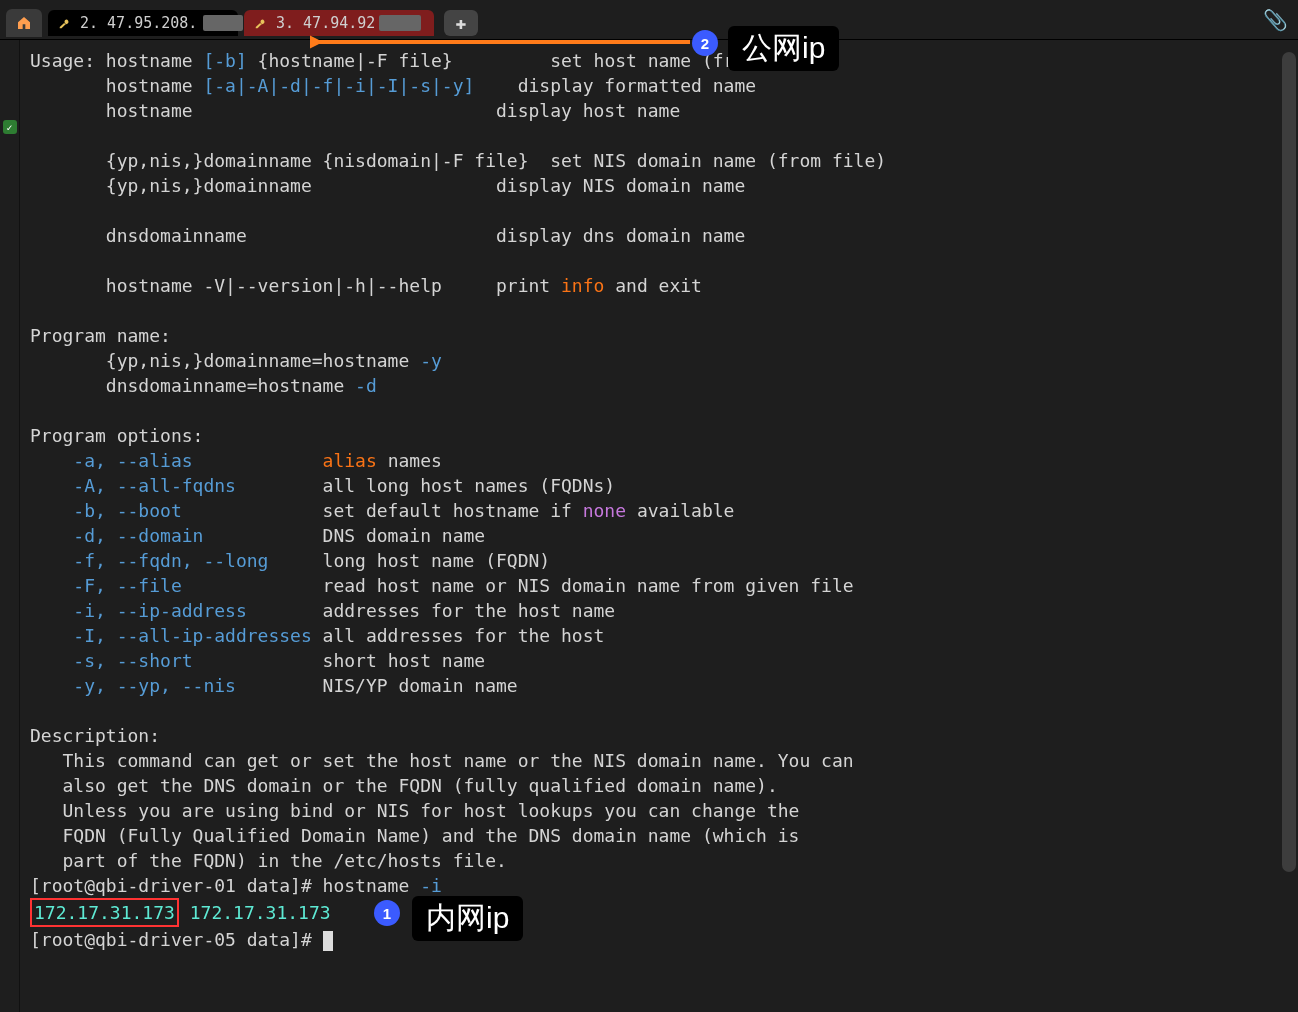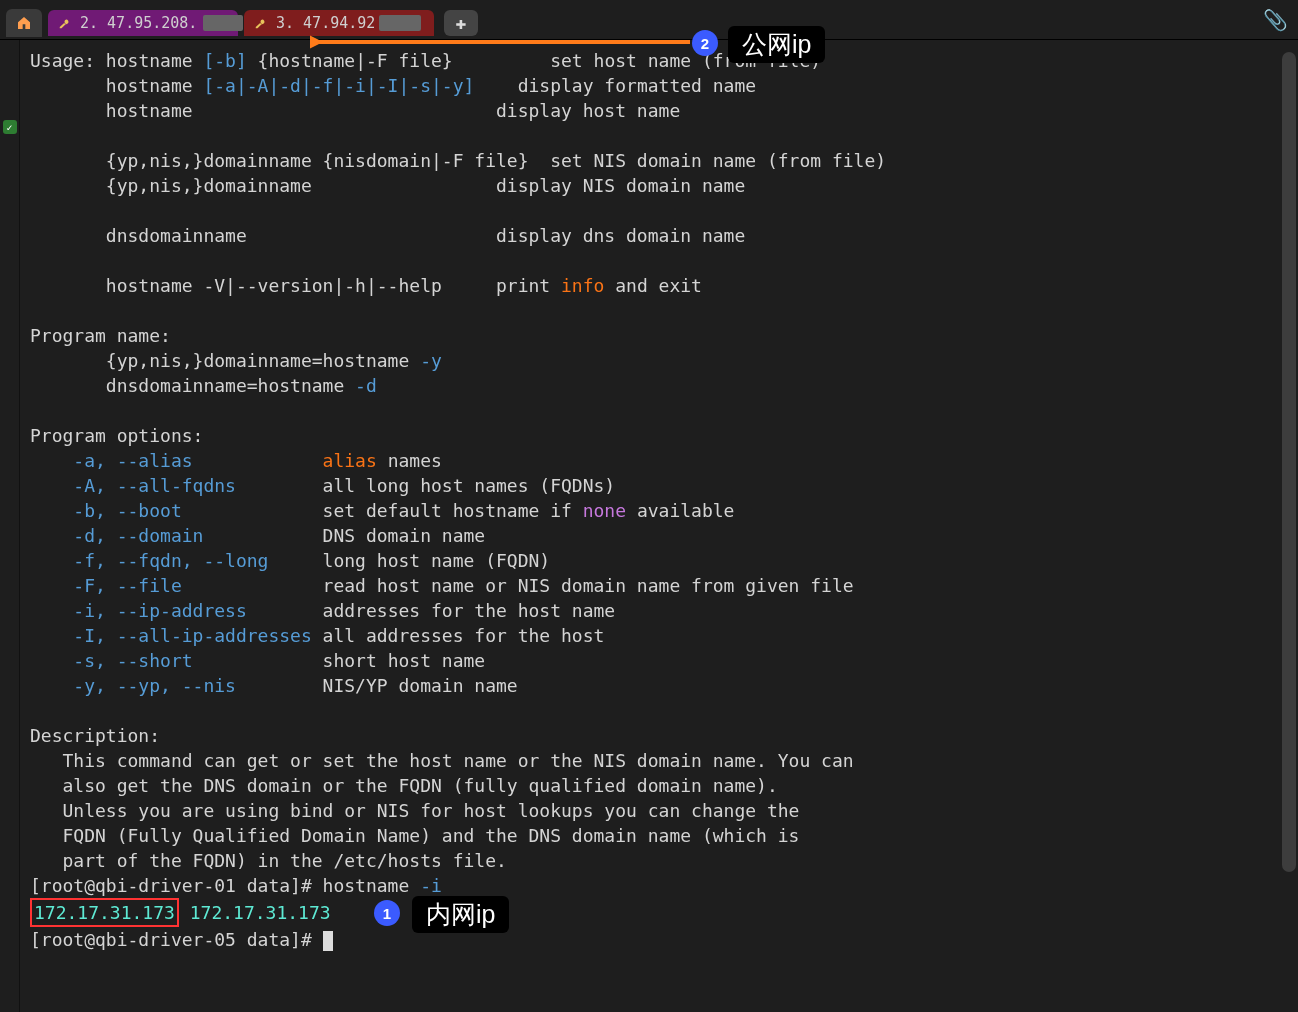--- a/index.html
+++ b/index.html
@@ -50,21 +50,21 @@
     align-items: center;
     gap: 8px;
     padding: 4px 10px;
     background: #7f1d1d;
     border-radius: 6px 6px 0 0;
     color: #cfcfcf;
     font-size: 15px;
     min-width: 190px;
     position: relative;
   }
-  .tab.active { background: #701a75; }
+  .tab.active { background: #000000; }
   .tab .key-icon { width: 14px; height: 14px; }
   .tab .close {
     margin-left: auto;
     width: 16px; height: 16px;
     display:flex; align-items:center; justify-content:center;
     color:#ccc; font-size:14px;
   }
   .tab .mask {
     position:absolute;
     background:#666;
@@ -119,21 +119,21 @@
     position:absolute;
     width:26px;height:26px;border-radius:50%;
     background:#3b5bff;color:#fff;
     display:flex;align-items:center;justify-content:center;
     font-size:15px;font-family:Arial,sans-serif;font-weight:bold;
     z-index:50;
   }
   .ann-label {
     position:absolute;
     background:#000;color:#fff;
-    font-size:25px;font-family:"PingFang SC","Microsoft YaHei",sans-serif;
+    font-size:30px;font-family:"PingFang SC","Microsoft YaHei",sans-serif;
     padding:2px 14px;
     border-radius:6px;
     z-index:50;
   }
   .arrow {
     position:absolute; z-index:49;
   }
 </style>
 </head>
 <body>

